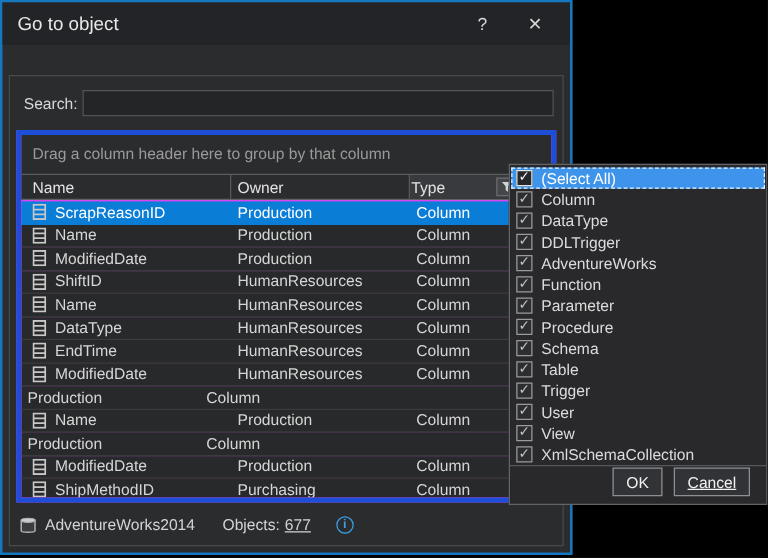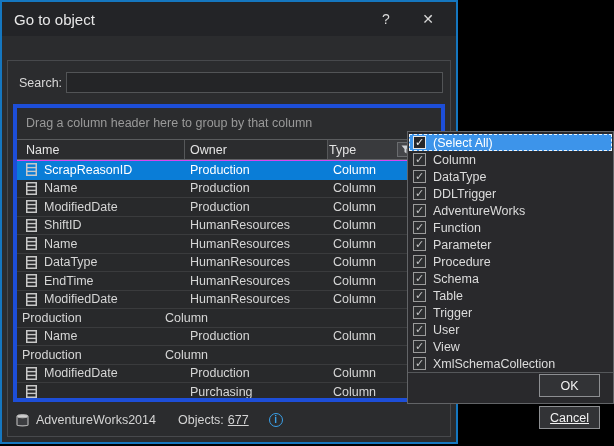--- a/index.html
+++ b/index.html
@@ -71,21 +71,21 @@
   .fitems { position:absolute; left:1px; right:1px; top:2px; }
   .fitem { height:17px; display:flex; align-items:center; padding-left:4px;
            color:#dcdcdc; font-size:12.5px; }
   .fitem .checkbox { width:13px; height:13px; border:1px solid #9b9b9b; background:#2d2e30;
                      color:#c4c4c4; font-size:11px; line-height:11px; text-align:center;
                      margin-right:7px; flex:none; }
   .fitem.selected { background:#3d94ea; color:#fff; outline:1px dashed #eaf4ff;
                     outline-offset:-1px; }
   .fitem.selected .checkbox { border-color:#e6e6e6; color:#f2f2f2; background:#26272a; }
   .menu-sep { position:absolute; left:0; right:0; top:240px; border-top:1px solid #55575a; }
-  .menu-buttons { position:absolute; top:242px; right:13px; display:flex; gap:9px;flex-direction:column; }
+  .menu-buttons { position:absolute; top:242px; right:13px; display:flex; gap:9px; }
   .mbtn { height:23px; background:#323336; border:1px solid #8d8f92; color:#f2f2f2;
           font-size:12.5px; padding:0 10px; min-width:38px; cursor:default;
           font-family:inherit; }
   .mbtn.cancel { min-width:52px;text-decoration:underline; }
 </style>
 </head>
 <body>
 
 <div id="stage">
 
@@ -316,20 +316,21 @@
     </div>
   </div>
 
   <div class="trow">
     <div class="cell c1">
       <svg class="row-icon" viewBox="0 0 11 13">
         <rect x="0.75" y="0.75" width="9.5" height="11.5" fill="none" stroke="#c8c8c8" stroke-width="1.5"></rect>
         <line x1="1" y1="4.6" x2="10" y2="4.6" stroke="#c8c8c8" stroke-width="1.4"></line>
         <line x1="1" y1="8.4" x2="10" y2="8.4" stroke="#c8c8c8" stroke-width="1.4"></line>
       </svg>
+      <span class="txt-name">ShipMethodID</span>
     </div>
     <div class="cell c2">
       <span class="txt-owner">Purchasing</span>
     </div>
     <div class="cell c3">
       <span class="txt-type">Column</span>
     </div>
   </div>
 
   <div class="trow">

